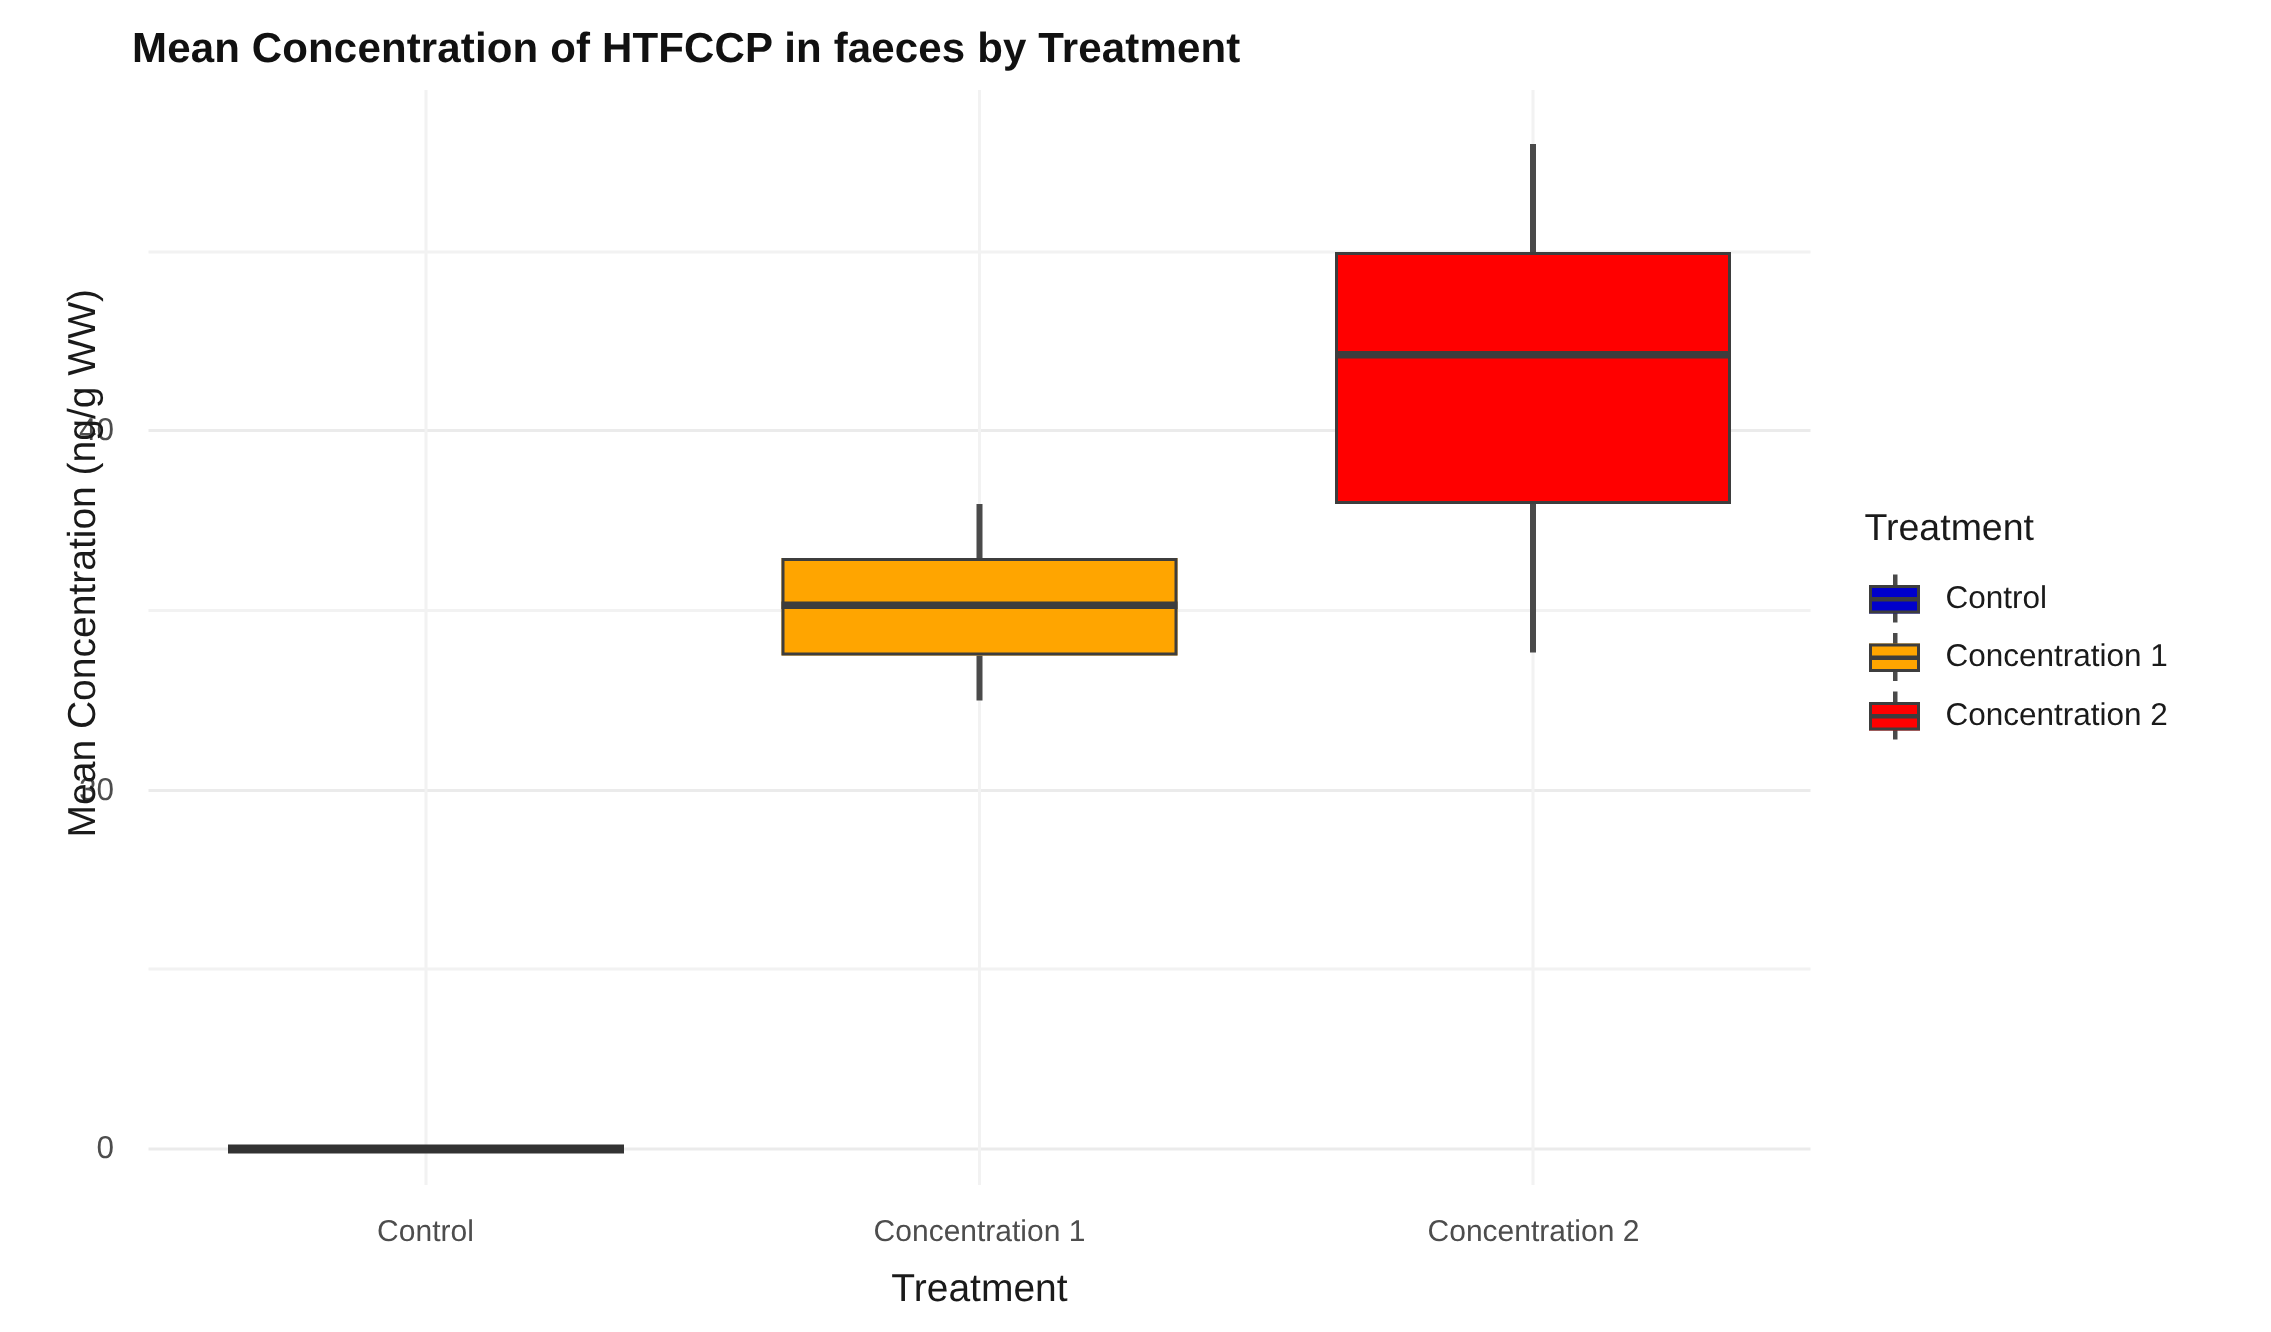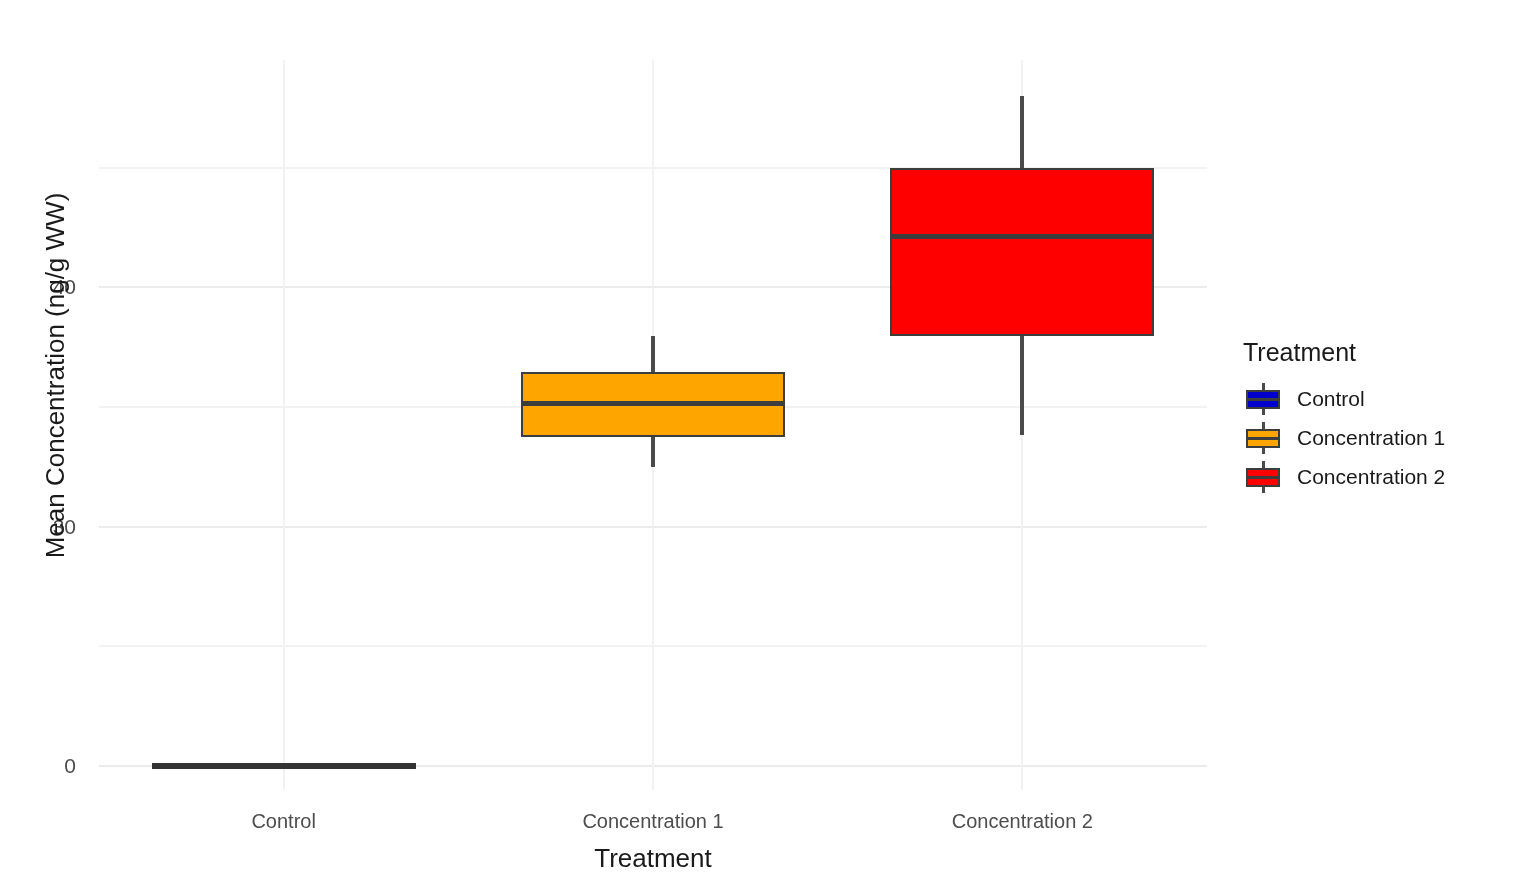--- a/index.html
+++ b/index.html
@@ -196,20 +196,21 @@
     font-size: 21px;
     color: #1a1a1a;
     white-space: nowrap;
   }
 </style>
 </head>
 <body>
 
 <div id="plot-root">
 
+  <div id="chart-title">Mean Concentration of HTFCCP in faeces by Treatment</div>
 
   <div id="panel">
     <div id="grid-layer">
         <div class="gridline minor" style="top: 585.393px;"></div>
         <div class="gridline minor" style="top: 346.049px;"></div>
         <div class="gridline minor" style="top: 106.705px;"></div>
         <div class="gridline major" style="top: 705.066px;"></div>
         <div class="gridline major" style="top: 465.721px;"></div>
         <div class="gridline major" style="top: 226.377px;"></div>
         <div class="vgridline" style="left: 183.667px;"></div>

